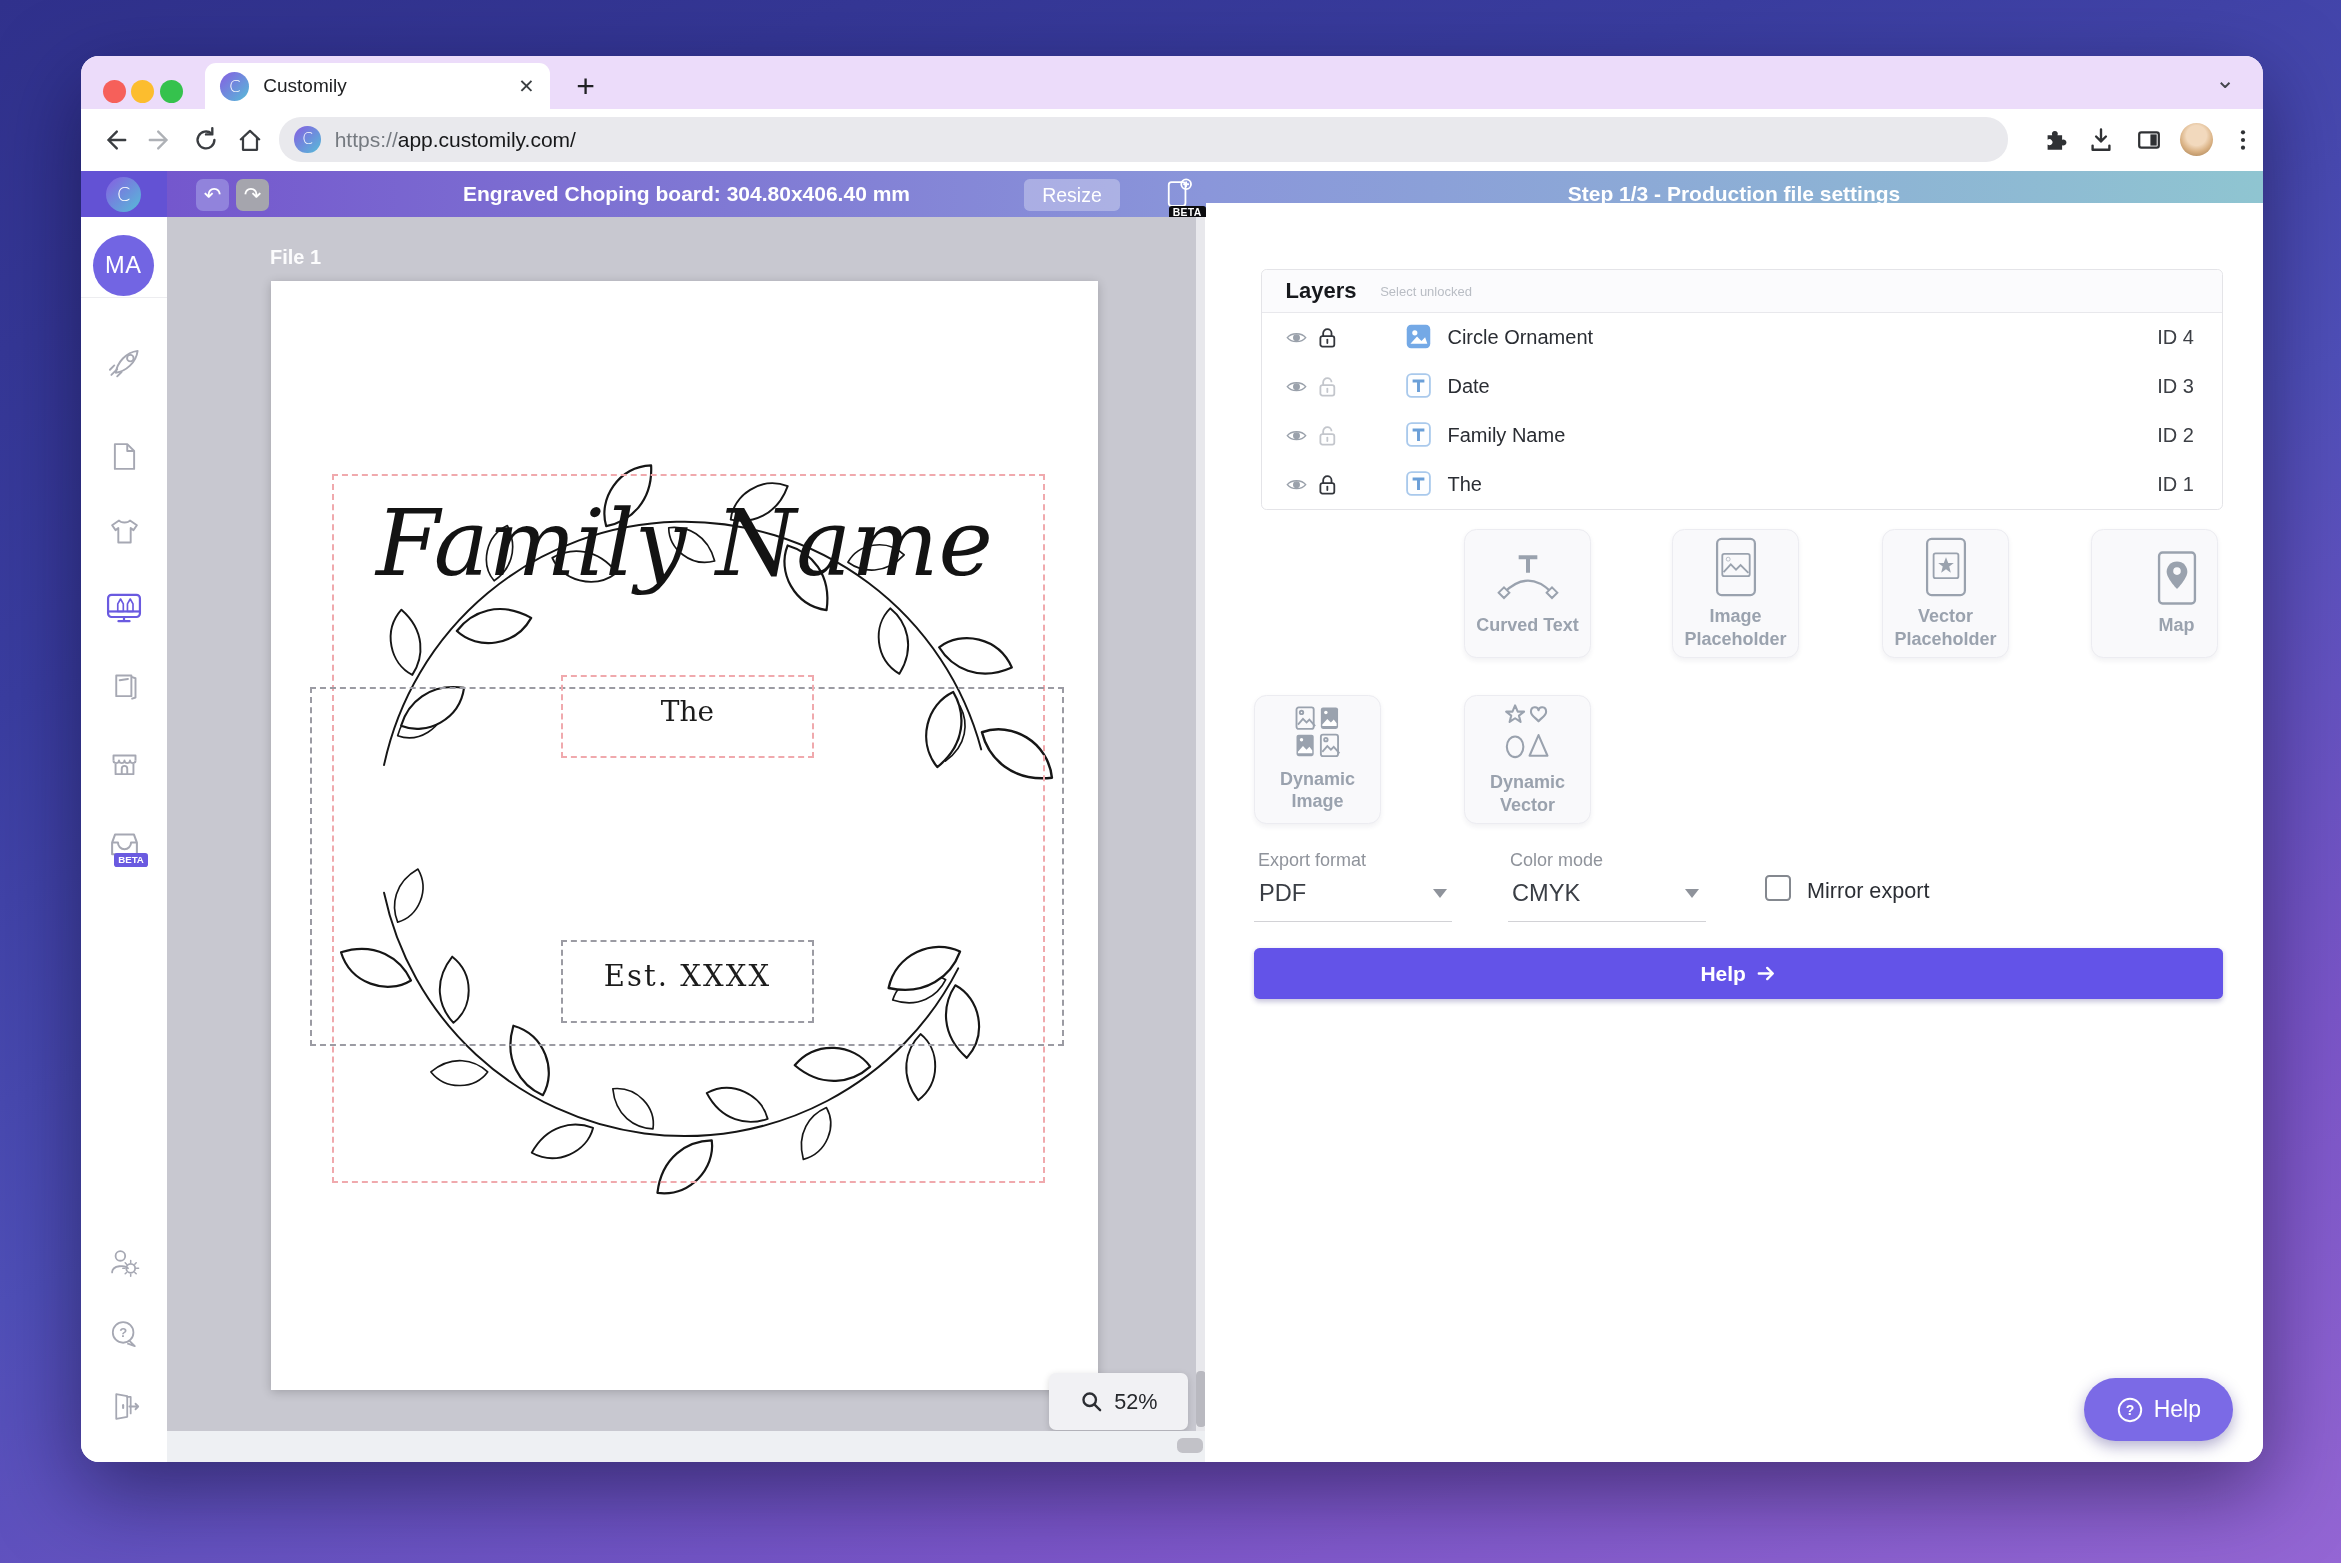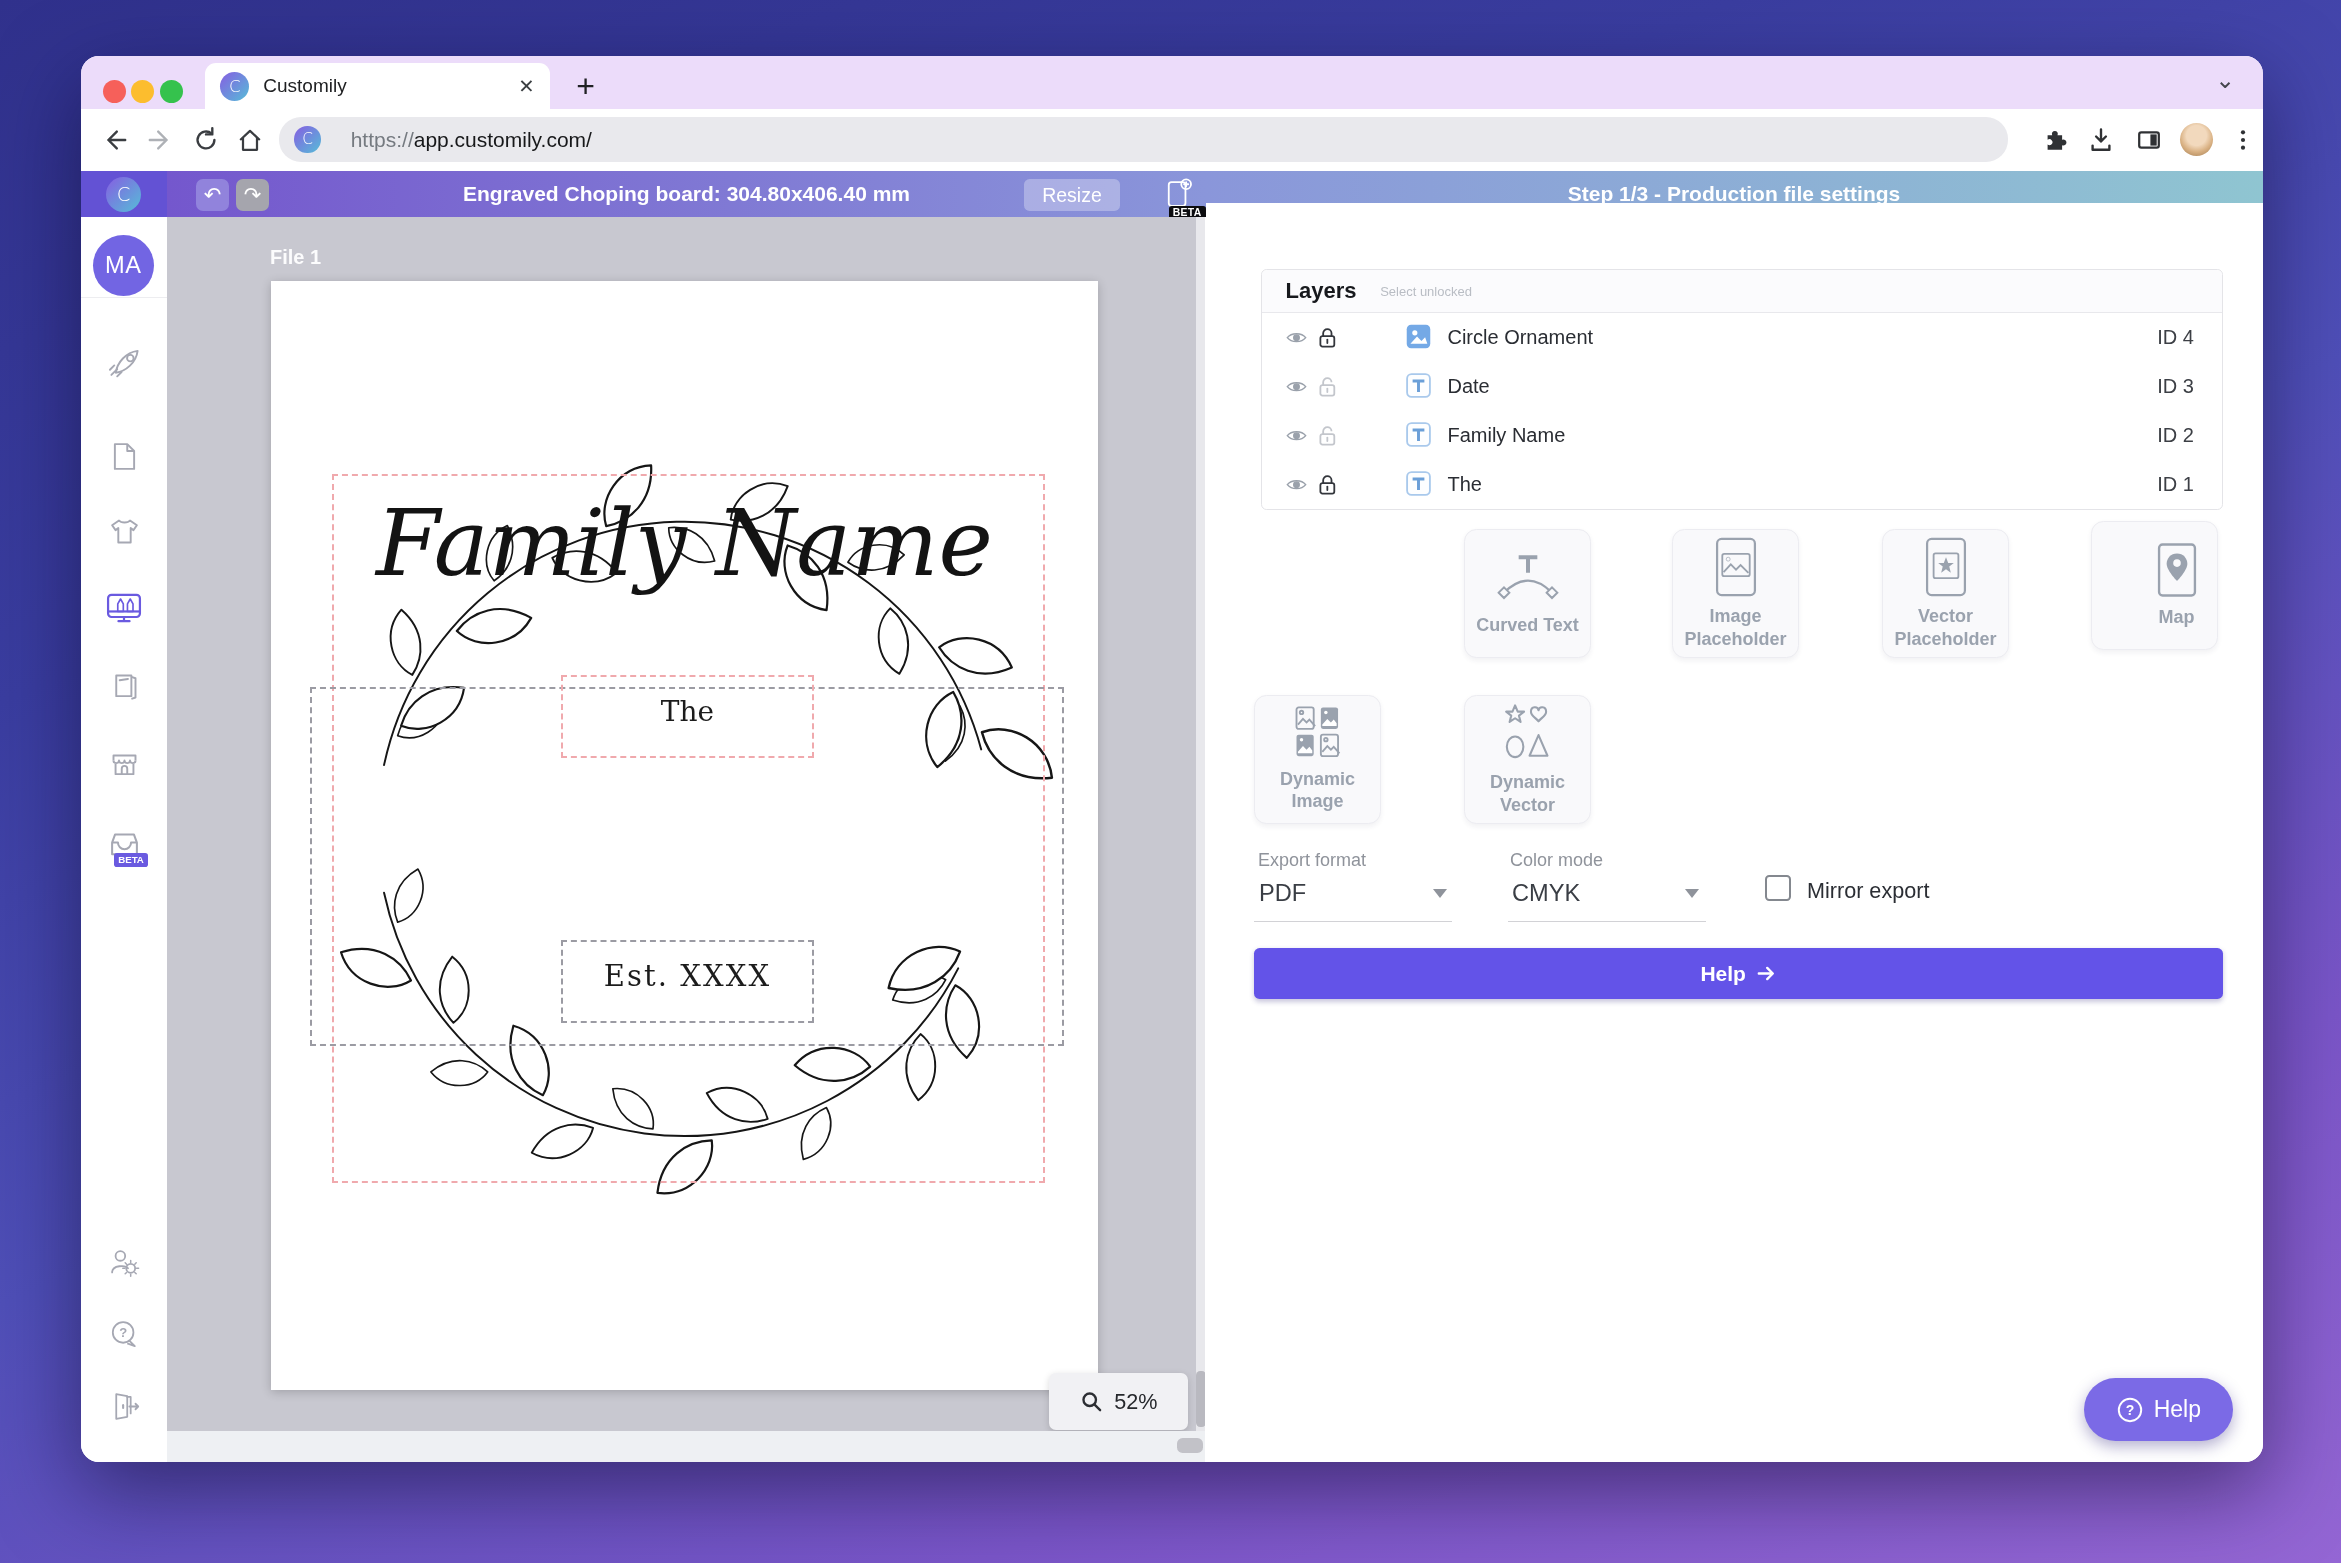--- a/index.html
+++ b/index.html
@@ -19,21 +19,21 @@
   .tab-close{font-size:19.5px;color:#3c4043;}
   .newtab{position:absolute;left:487px;top:12.5px;width:35px;height:35px;font-size:32px;font-weight:300;
     color:#202124;display:flex;align-items:center;justify-content:center;}
   .tab-chevron{position:absolute;right:28px;top:9.7px;font-size:23.6px;color:#45464d;}
   .clogo{border-radius:50%;background:linear-gradient(135deg,#7f6ce0 15%,#58b8d8 95%);color:#fff;
     display:flex;align-items:center;justify-content:center;font-family:"DejaVu Sans",sans-serif;font-weight:300;}
   .toolbar{position:absolute;left:0;top:53px;width:100%;height:63px;background:#fff;border-bottom:0.7px solid #e8e8ec;}
   .tb-ic{position:absolute;top:67px;width:33px;height:33px;display:flex;align-items:center;justify-content:center;}
   .urlbar{position:absolute;left:198px;top:61px;width:1729px;height:45px;border-radius:22px;background:#e9e9ed;
     display:flex;align-items:center;padding:0 9.7px 0 15.3px;box-sizing:border-box;}
-  .url-text{font-size:21px;margin-left:30px;}
+  .url-text{font-size:21px;margin-left:14px;}
   .url-text .scheme{color:#757a80;}
   .url-text .host{color:#17181a;}
   .avatar-photo{border-radius:50%;width:33px;height:33px;
     background:radial-gradient(circle at 50% 38%,#f2d9bd 0 38%,#d9b183 62%,#9a744a 100%);}
 
   
   .logo-block{position:absolute;left:0;top:115px;width:86px;height:46px;background:#6352d4;}
   .mid-header{position:absolute;left:86px;top:115px;width:1039px;height:46px;
     background:linear-gradient(90deg,#7457cd 0%,#8a96da 100%);}
   .right-header{position:absolute;left:1124px;top:115px;width:1058px;height:32px;
@@ -454,21 +454,21 @@
       <div class="tool-label">Image Placeholder</div>
     </div>
     <div class="tool" style="left:677px;top:312px;">
       <svg width="42" height="60" viewBox="0 0 64 92" fill="none" stroke="#9aa2ae">
             <rect x="3" y="3" width="58" height="86" rx="7" stroke-width="3.4"></rect>
             <rect x="13" y="25" width="38" height="38" rx="3" stroke-width="2.8"></rect>
             <path d="M32 31 L35.4 40 L44 40 L37 45.4 L39.4 55 L32 49.4 L24.6 55 L27 45.4 L20 40 L28.6 40 Z" fill="#9aa2ae" stroke="none"></path>
           </svg>
       <div class="tool-label">Vector Placeholder</div>
     </div>
-    <div class="tool" style="left:886px;top:304px;padding-left:44px;">
+    <div class="tool" style="left:886px;top:312px;padding-left:44px;">
       <svg width="40" height="56" viewBox="0 0 58 80" fill="none" stroke="#9aa2ae">
             <rect x="3" y="3" width="52" height="74" rx="5" stroke-width="3.4"></rect>
             <path d="M29 16 C38 16 44 23 44 31 C44 41 29 56 29 56 C29 56 14 41 14 31 C14 23 20 16 29 16 Z" fill="#9aa2ae" stroke="none"></path>
             <circle cx="29" cy="30" r="5.5" fill="#f9f9fb" stroke="none"></circle>
           </svg>
       <div class="tool-label">Map</div>
     </div>
 
     <div class="tool" style="left:49px;top:478px;">
       <svg width="46" height="53" viewBox="0 0 64 74">

